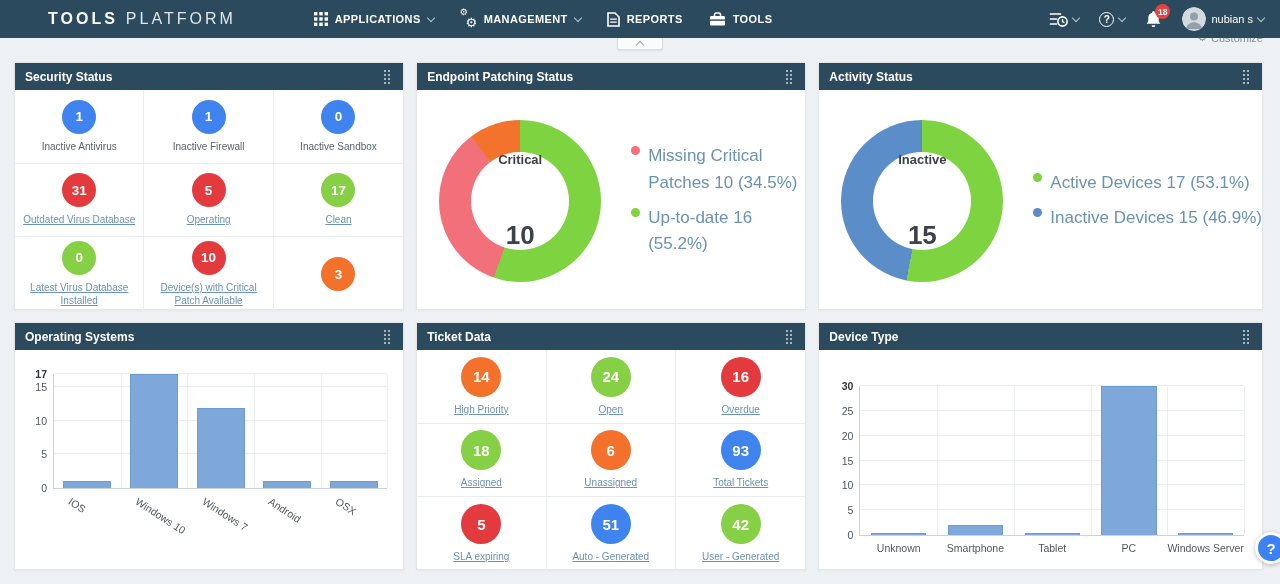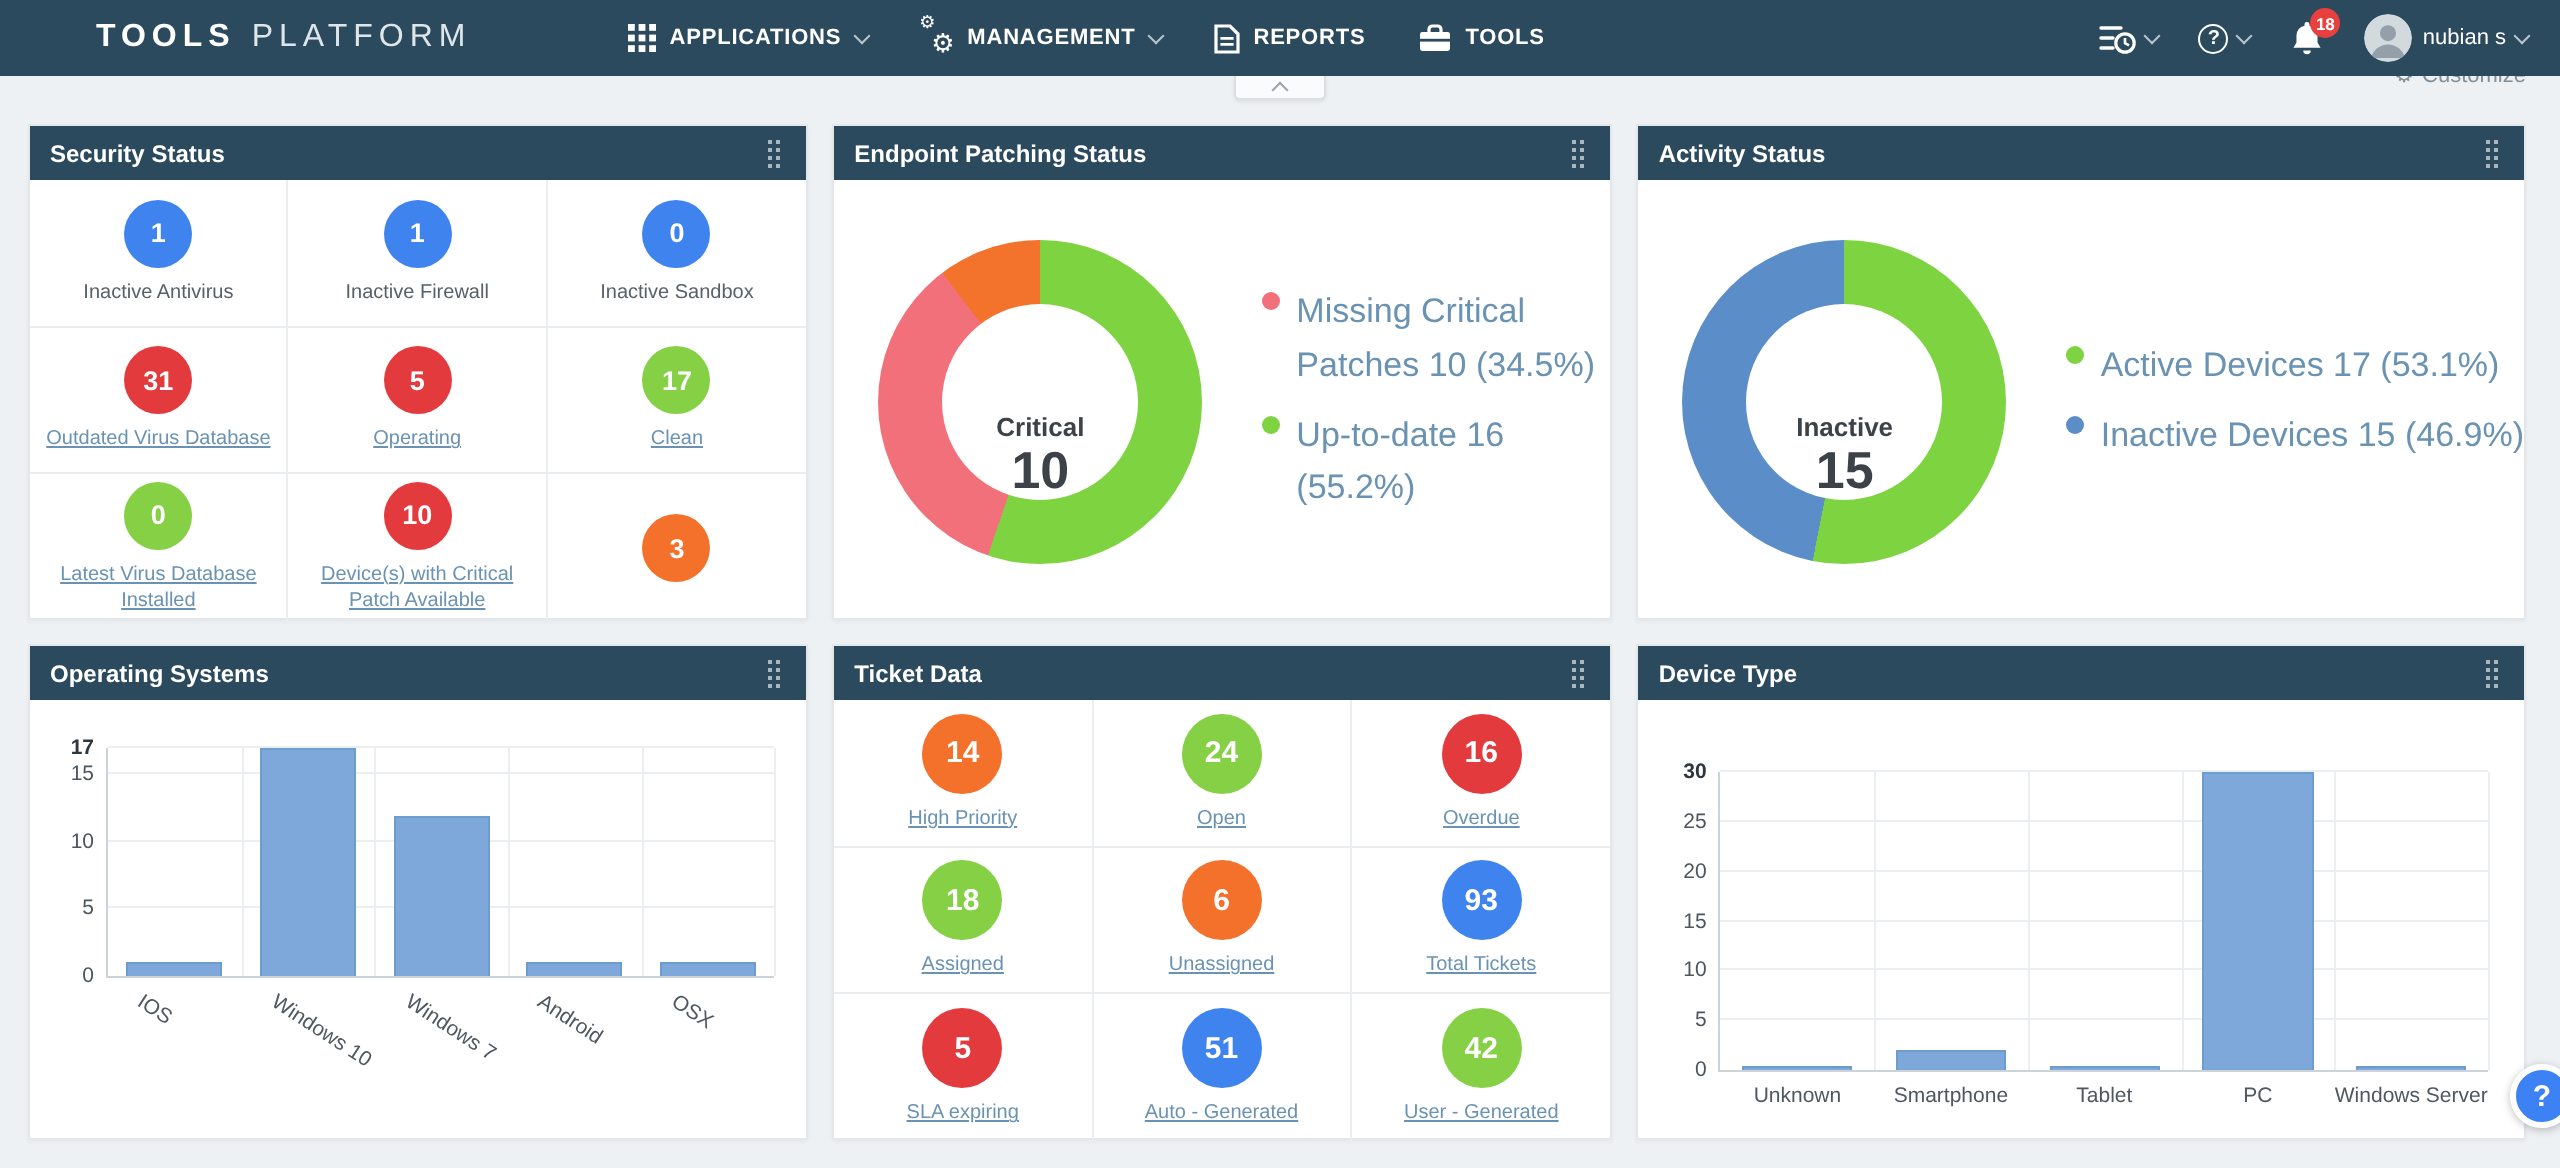--- a/index.html
+++ b/index.html
@@ -52,21 +52,21 @@
   .stat-circle[data-color="red"]    { background:#e33b3d; }
   .stat-circle[data-color="green"]  { background:#85d044; }
   .stat-circle[data-color="orange"] { background:#f3712b; }
   .stat-label { font-size:10px; color:#57616a; text-align:center; line-height:1.35; }
   .stat-label[data-link="true"] { color:#6a92b2; text-decoration:underline; cursor:pointer; }
 
   
   .donut-row { display:flex; align-items:center; height:100%; }
   .donut-wrap { width:162px; height:162px; position:relative; margin-left:22px; flex:none; }
   .donut { width:162px; height:162px; border-radius:50%; }
-  .donut-hole { position:absolute; left:32px; top:32px; width:98px; height:98px; background:#fff; border-radius:50%; display:flex; flex-direction:column; align-items:center; justify-content:flex-end; }
+  .donut-hole { position:absolute; left:32px; top:32px; width:98px; height:98px; background:#fff; border-radius:50%; display:flex; flex-direction:column; align-items:center; justify-content:space-between; }
   .donut-center-label { font-size:13px; font-weight:bold; color:#3c4247; }
   .donut-center-value { font-size:26px; font-weight:bold; color:#3c4247; line-height:1.1; }
   .legend { margin-left:30px; display:flex; flex-direction:column; gap:9px; }
   .legend-item { display:flex; align-items:flex-start; cursor:pointer; }
   .legend-dot { width:9px; height:9px; border-radius:50%; margin:3px 8px 0 0; flex:none; background:#ccc; }
   .legend-text { font-size:17px; color:#6a92b2; line-height:1.55; max-width:158px; }
   .legend.nowrap .legend-text { max-width:230px; white-space:nowrap;text-align:center; }
 
   
   .chart { position:relative; border-left:1px solid #ccd4da; border-bottom:1px solid #ccd4da; }

